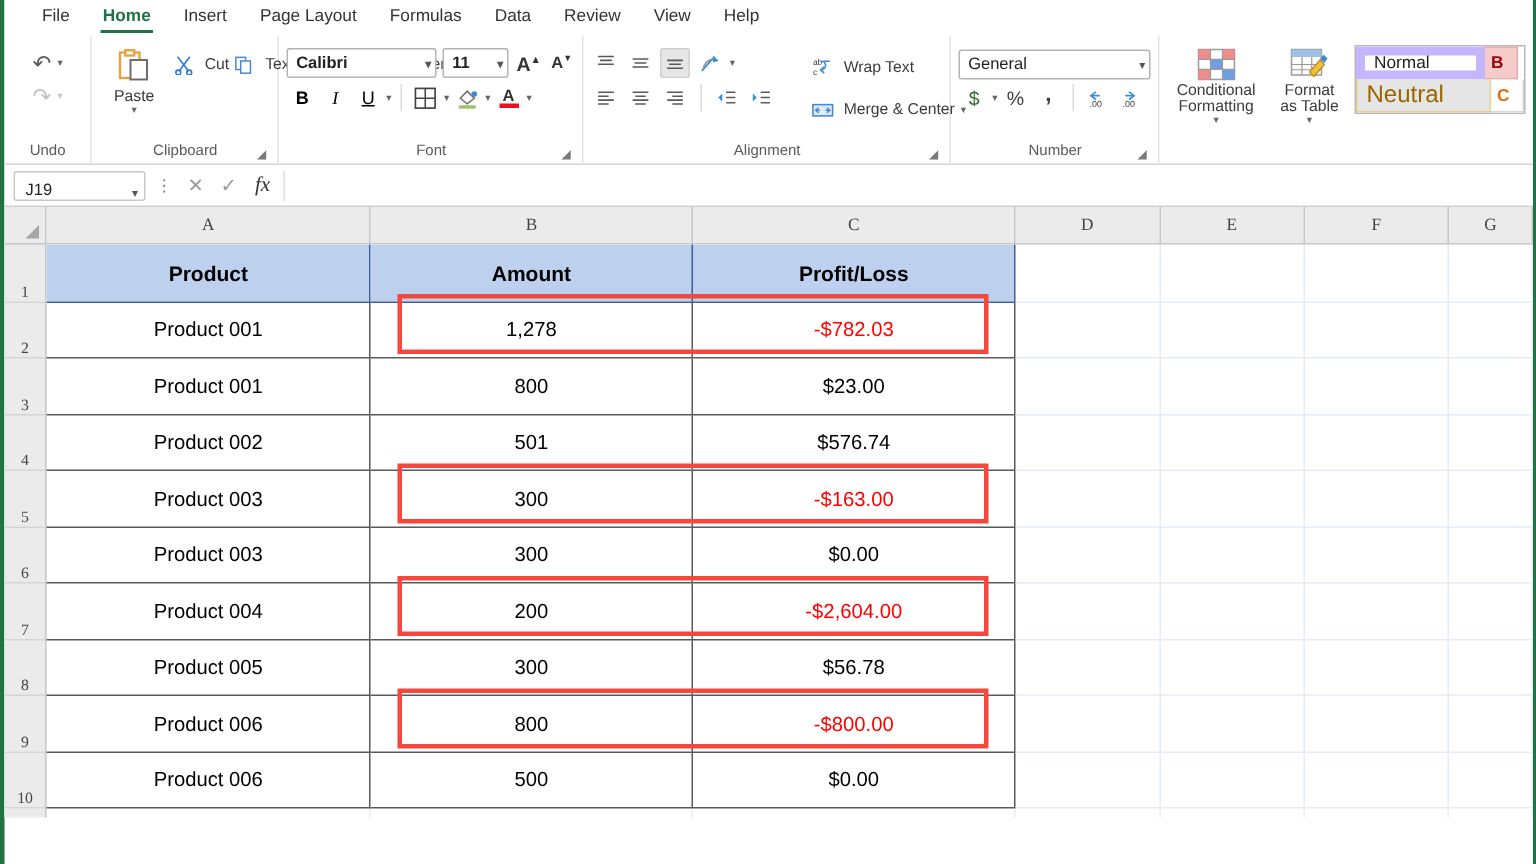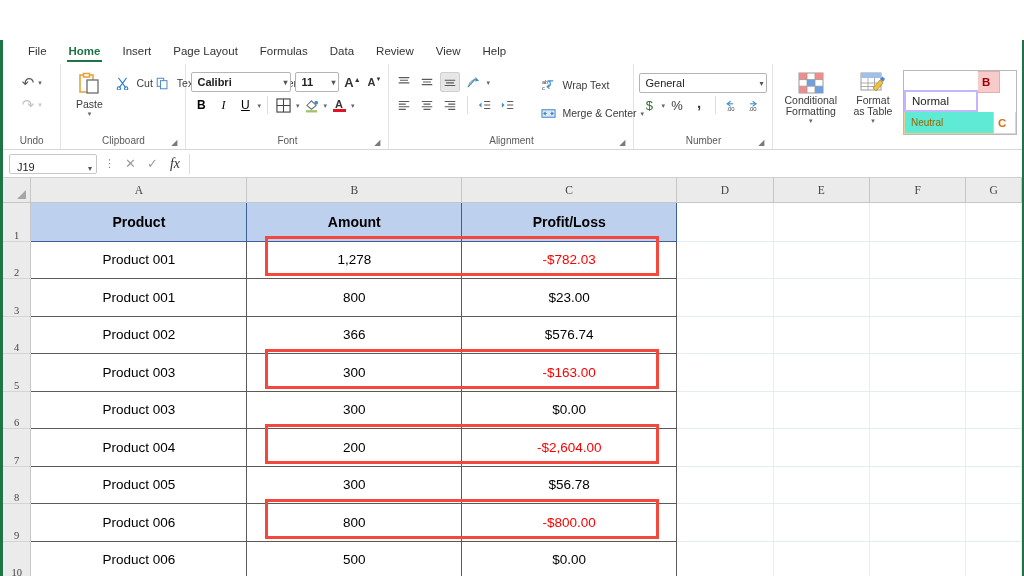--- a/index.html
+++ b/index.html
@@ -21,21 +21,20 @@
   
   .tabbar {
     height: 24px;
     display: flex;
     align-items: center;
     padding-left: 14px;
     background: #ffffff;
     font-size: 11.5px;
     color: #333333;
     gap: 0px;
-    margin-top: 40px;
   }
   .tab {
     padding: 2px 11px 4px 11px;
     position: relative;
     white-space: nowrap;
     cursor: default;
   }
   .tab.active { color: #217346; font-weight: 600; }
   .tab.active::after {
     content: "";
@@ -464,25 +463,25 @@
             <rect x="1" y="1" width="20" height="5" fill="#9fc0e8"></rect>
             <path d="M8 6 V18 M14.5 6 V18 M1 11 H21 M1 14.5 H21" stroke="#9a9a9a" stroke-width="0.8"></path>
             <path d="M13 16 L20 8 L23 11 L16 19 Z" fill="#f0c040" stroke="#b98b1d" stroke-width="0.8"></path>
             <path d="M20 7 L23 10 L25 7 L22.5 4.5 Z" fill="#4a87c8"></path>
           </svg>
           <span class="cap" style="line-height:11px;">Format as Table</span>
           <span class="caret">▾</span>
         </div>
         <div style="display:flex;flex-direction:column;gap:0;border:1px solid #b9b9b9;">
           <div style="display:flex;">
-            <div style="width:74px;height:22px;display:flex;align-items:center;padding-left:6px;font-size:11.5px;background:#fff;border:2px solid #c4b5fd;color:#222;margin-top:19px;">Normal</div>
+            <div style="width:86px;height:22px;display:flex;align-items:center;padding-left:6px;font-size:11.5px;background:#fff;border:6px solid #c4b5fd;color:#222;">Normal</div>
             <div style="width:22px;height:22px;display:flex;align-items:center;padding-left:4px;font-size:11.5px;font-weight:bold;background:#f8cbcb;color:#9c0006;border:1px solid #e0b0b0;border-left:none;overflow:hidden;">B</div>
           </div>
           <div style="display:flex;">
-            <div style="width:90px;height:22px;display:flex;align-items:center;padding-left:6px;font-size:10px;background:#5eead4;color:#9c6500;border:1px solid #e7cf8e;border-top:none;">Neutral</div>
+            <div style="width:90px;height:22px;display:flex;align-items:center;padding-left:6px;font-size:16px;background:#e5e5e5;color:#9c6500;border:1px solid #e7cf8e;border-top:none;">Neutral</div>
             <div style="width:22px;height:22px;display:flex;align-items:center;padding-left:4px;font-size:11.5px;font-weight:bold;background:#fff;color:#e06a10;border:1px solid #d8d8d8;border-left:none;border-top:none;overflow:hidden;">C</div>
           </div>
         </div>
       </div>
     </div>
   </div>
 
   <div class="fbar">
     <div class="namebox">
       <span>J19</span>
@@ -546,21 +545,21 @@
         <td class="cell tbl">800</td>
         <td class="cell tbl">$23.00</td>
         <td class="cell"></td>
         <td class="cell"></td>
         <td class="cell"></td>
         <td class="cell"></td>
       </tr>
       <tr style="height:37.5px;">
         <td class="rowhead">4</td>
         <td class="cell tbl first">Product 002</td>
-        <td class="cell tbl">366</td>
+        <td class="cell tbl">501</td>
         <td class="cell tbl">$576.74</td>
         <td class="cell"></td>
         <td class="cell"></td>
         <td class="cell"></td>
         <td class="cell"></td>
       </tr>
       <tr style="height:37.5px;">
         <td class="rowhead">5</td>
         <td class="cell tbl first">Product 003</td>
         <td class="cell tbl">300</td>

